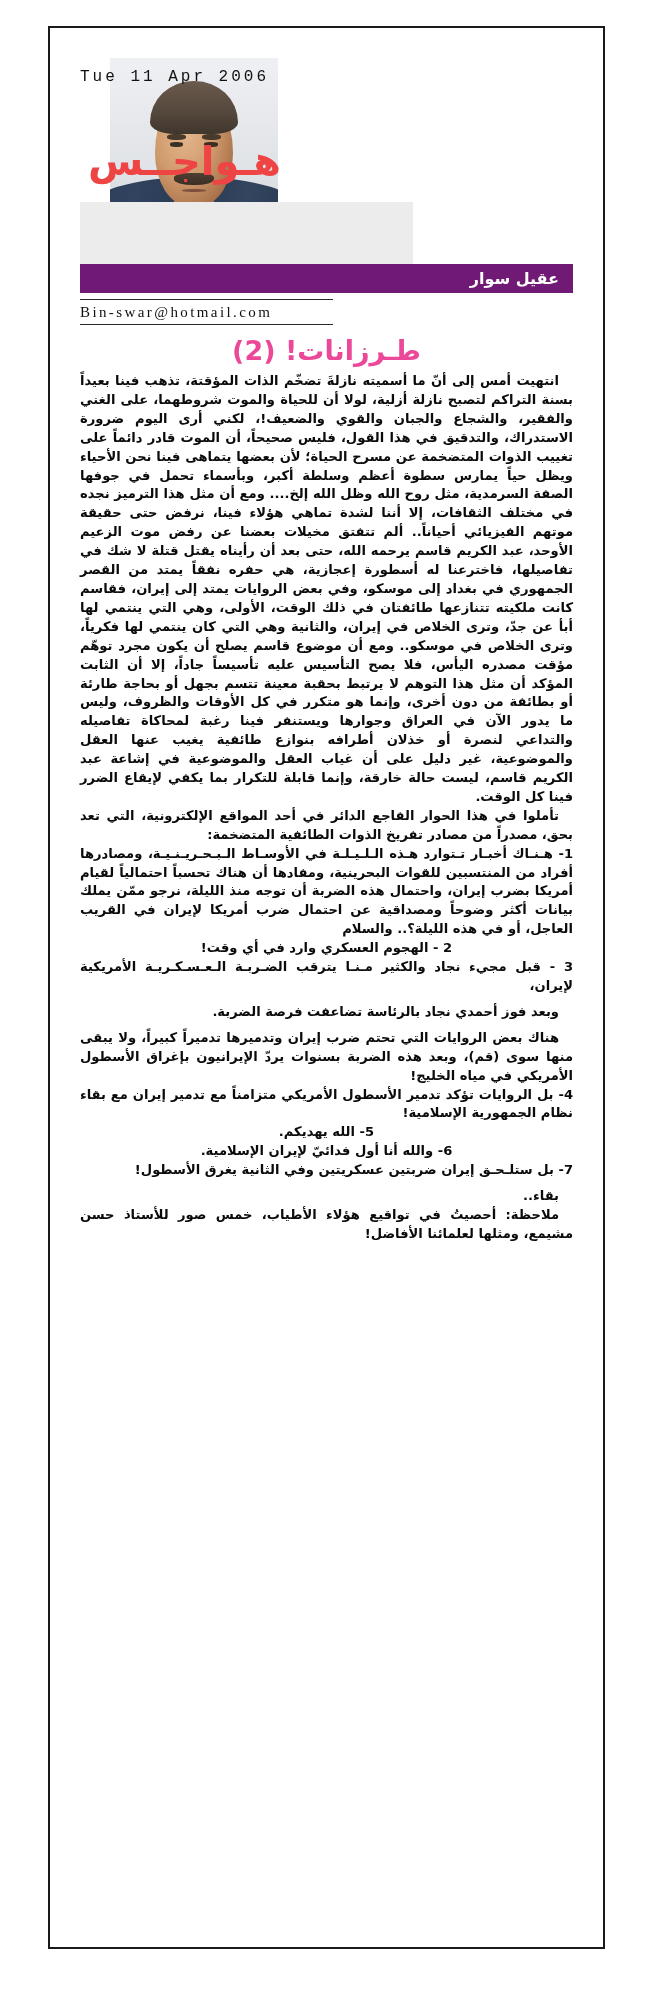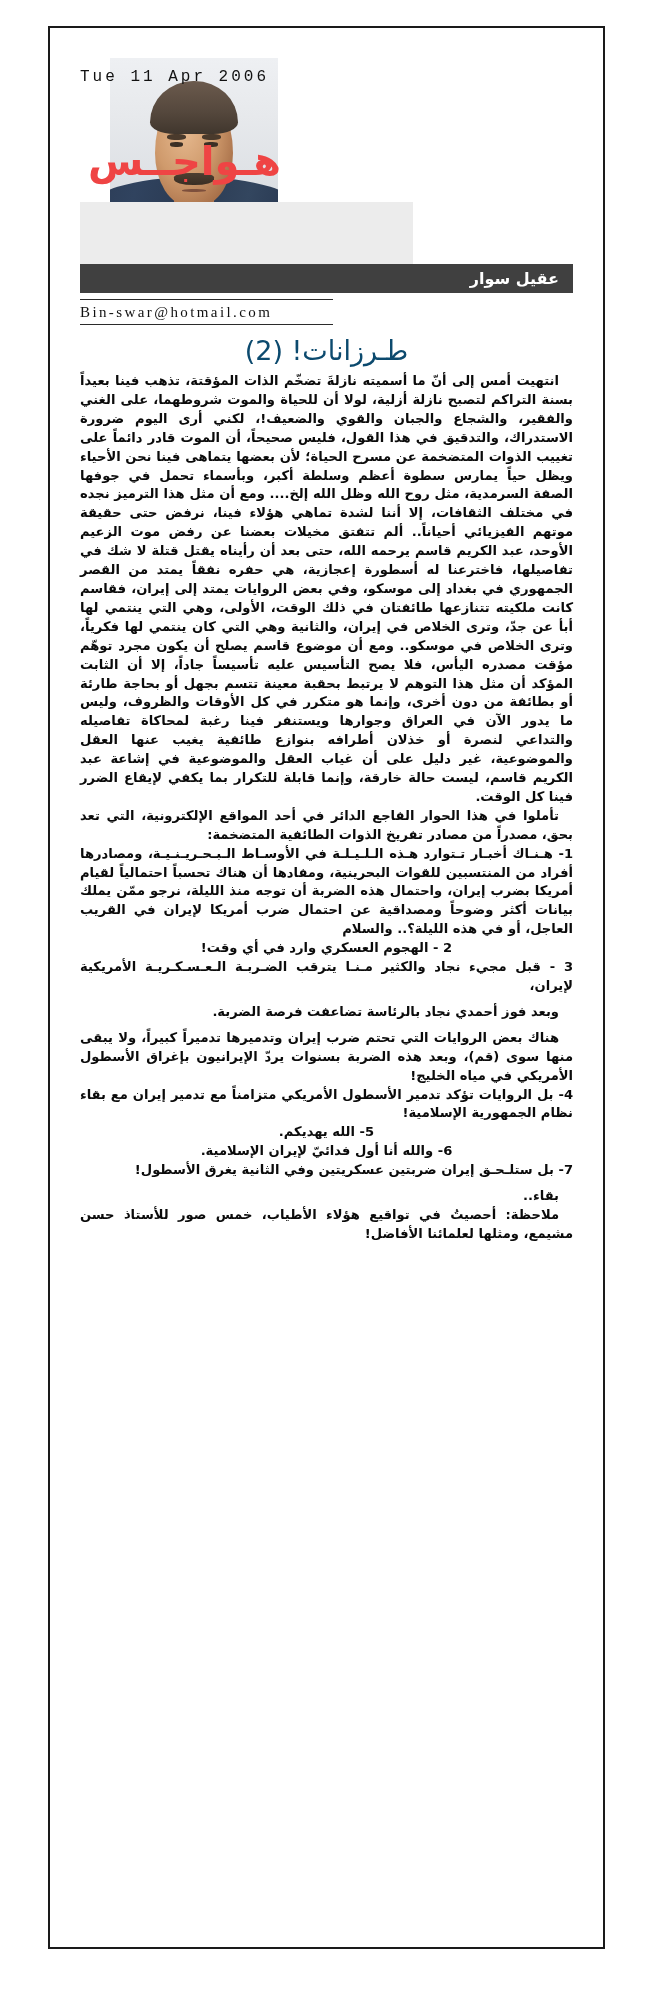--- a/index.html
+++ b/index.html
@@ -183,21 +183,21 @@
     height: 62px;
     background: #ececec;
   }
 
   .byline-bar {
     position: absolute;
     left: 0;
     right: 0;
     top: 236px;
     height: 29px;
-    background: #404040;
+    background: #701a75;
     color: #ffffff;
     display: flex;
     align-items: center;
     justify-content: flex-start;
     padding-right: 14px;
     box-sizing: border-box;
     direction: rtl;
   }
   .byline-bar span {
     font-family: "DejaVu Sans", sans-serif;
@@ -230,23 +230,23 @@
     height: 1px;
     background: #2b2b2b;
     margin-top: 3px;
   }
 
   
   .article-title {
     margin: 10px 30px 6px 30px;
     text-align: center;
     font-family: "DejaVu Sans", sans-serif;
-    font-weight: normal;
+    font-weight: bold;
     font-size: 27px;
-    color: #0c4a6e;
+    color: #ec4899;
     direction: rtl;
     letter-spacing: 0px;
   }
 
   
   .article-body {
     margin: 4px 30px 0 30px;
     direction: rtl;
     text-align: justify;
     text-align-last: right;

